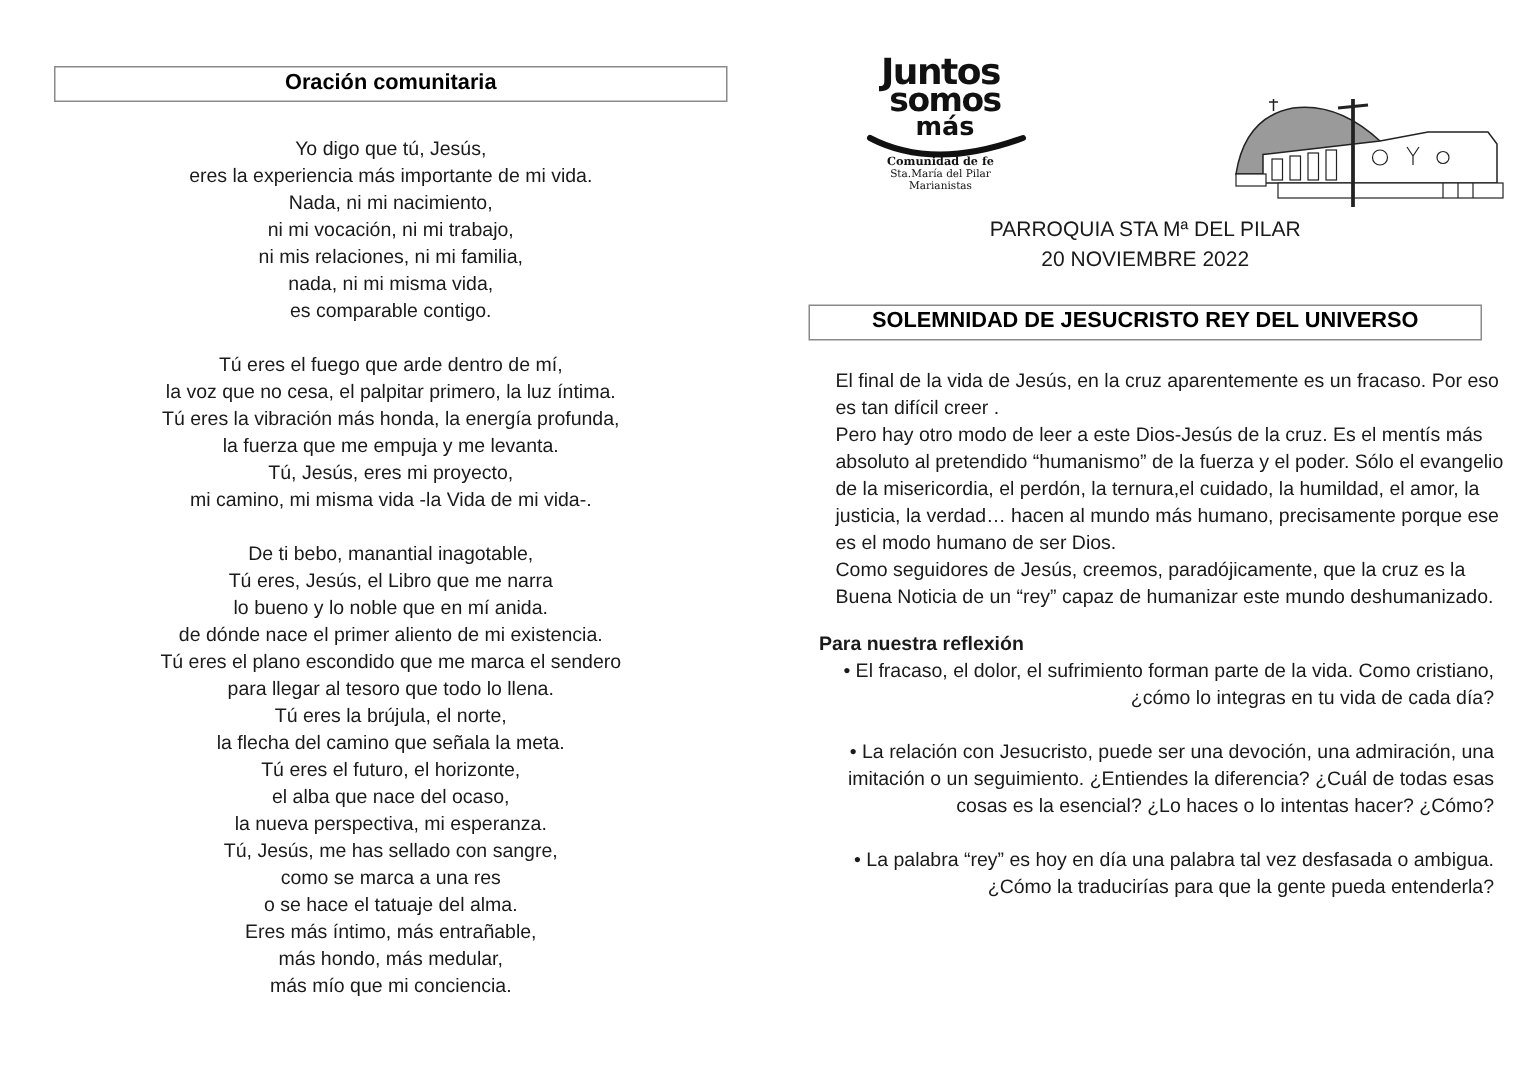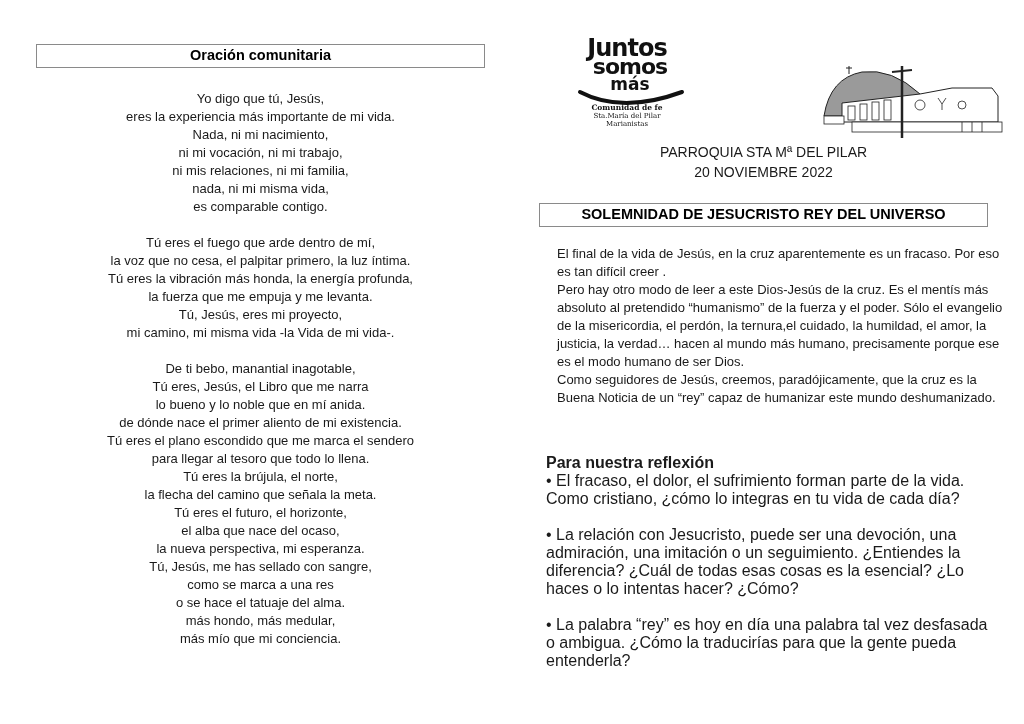--- a/index.html
+++ b/index.html
@@ -43,25 +43,25 @@
       text-align: center; font-weight: normal; font-size: 14px; line-height: 20px;
     }
     .parish span { display: block; }
 
     .body-text {
       position: absolute; left: 45px; top: 245px; width: 450px;
       font-size: 13px; line-height: 18px;
     }
     .body-text p { margin: 0; }
     .reflection {
-      position: absolute; left: 34px; top: 454px; width: 450px;
-      font-size: 16px; line-height: 18px;
+      position: absolute; left: 34px; top: 420px; width: 450px;
+      font-size: 13px; line-height: 18px;
     }
     .reflection .heading { font-weight: bold; display: block; }
-    .reflection .item { margin: 0 0 18px 0; }
+    .reflection .item { margin: 0 0 18px 0; text-align: right; }
   </style>
 </head>
 <body>
 
 <div class="page left-page">
   <div class="title-box left-title">Oración comunitaria</div>
   <div class="poem">
     <div class="stanza">
       <span class="line">Yo digo que tú, Jesús,</span>
       <span class="line">eres la experiencia más importante de mi vida.</span>
@@ -87,20 +87,21 @@
       <span class="line">Tú eres el plano escondido que me marca el sendero</span>
       <span class="line">para llegar al tesoro que todo lo llena.</span>
       <span class="line">Tú eres la brújula, el norte,</span>
       <span class="line">la flecha del camino que señala la meta.</span>
       <span class="line">Tú eres el futuro, el horizonte,</span>
       <span class="line">el alba que nace del ocaso,</span>
       <span class="line">la nueva perspectiva, mi esperanza.</span>
       <span class="line">Tú, Jesús, me has sellado con sangre,</span>
       <span class="line">como se marca a una res</span>
       <span class="line">o se hace el tatuaje del alma.</span>
+      <span class="line">Eres más íntimo, más entrañable,</span>
       <span class="line">más hondo, más medular,</span>
       <span class="line">más mío que mi conciencia.</span>
     </div>
   </div>
 </div>
 
 <div class="page right-page">
 
   <svg class="logo" viewBox="0 0 150 95">
     <text x="75" y="22" text-anchor="middle" font-family="DejaVu Sans, sans-serif" font-weight="bold" font-size="24" fill="#111" letter-spacing="-1">Juntos</text>

